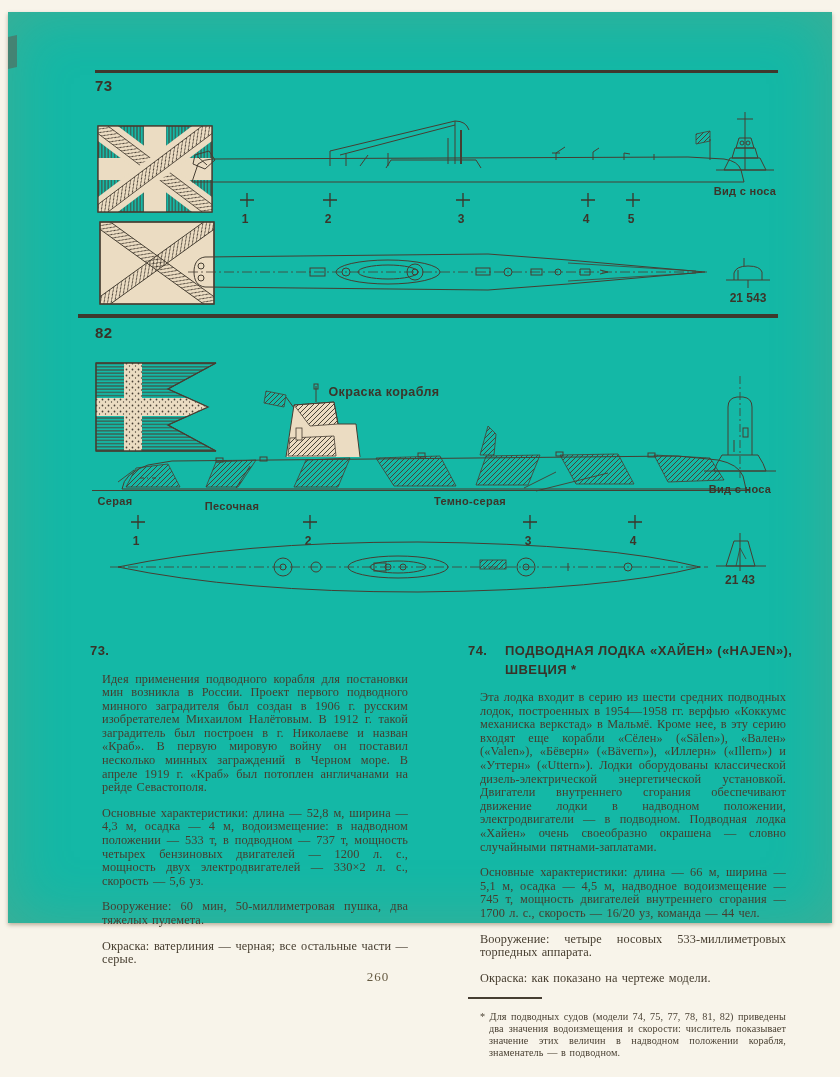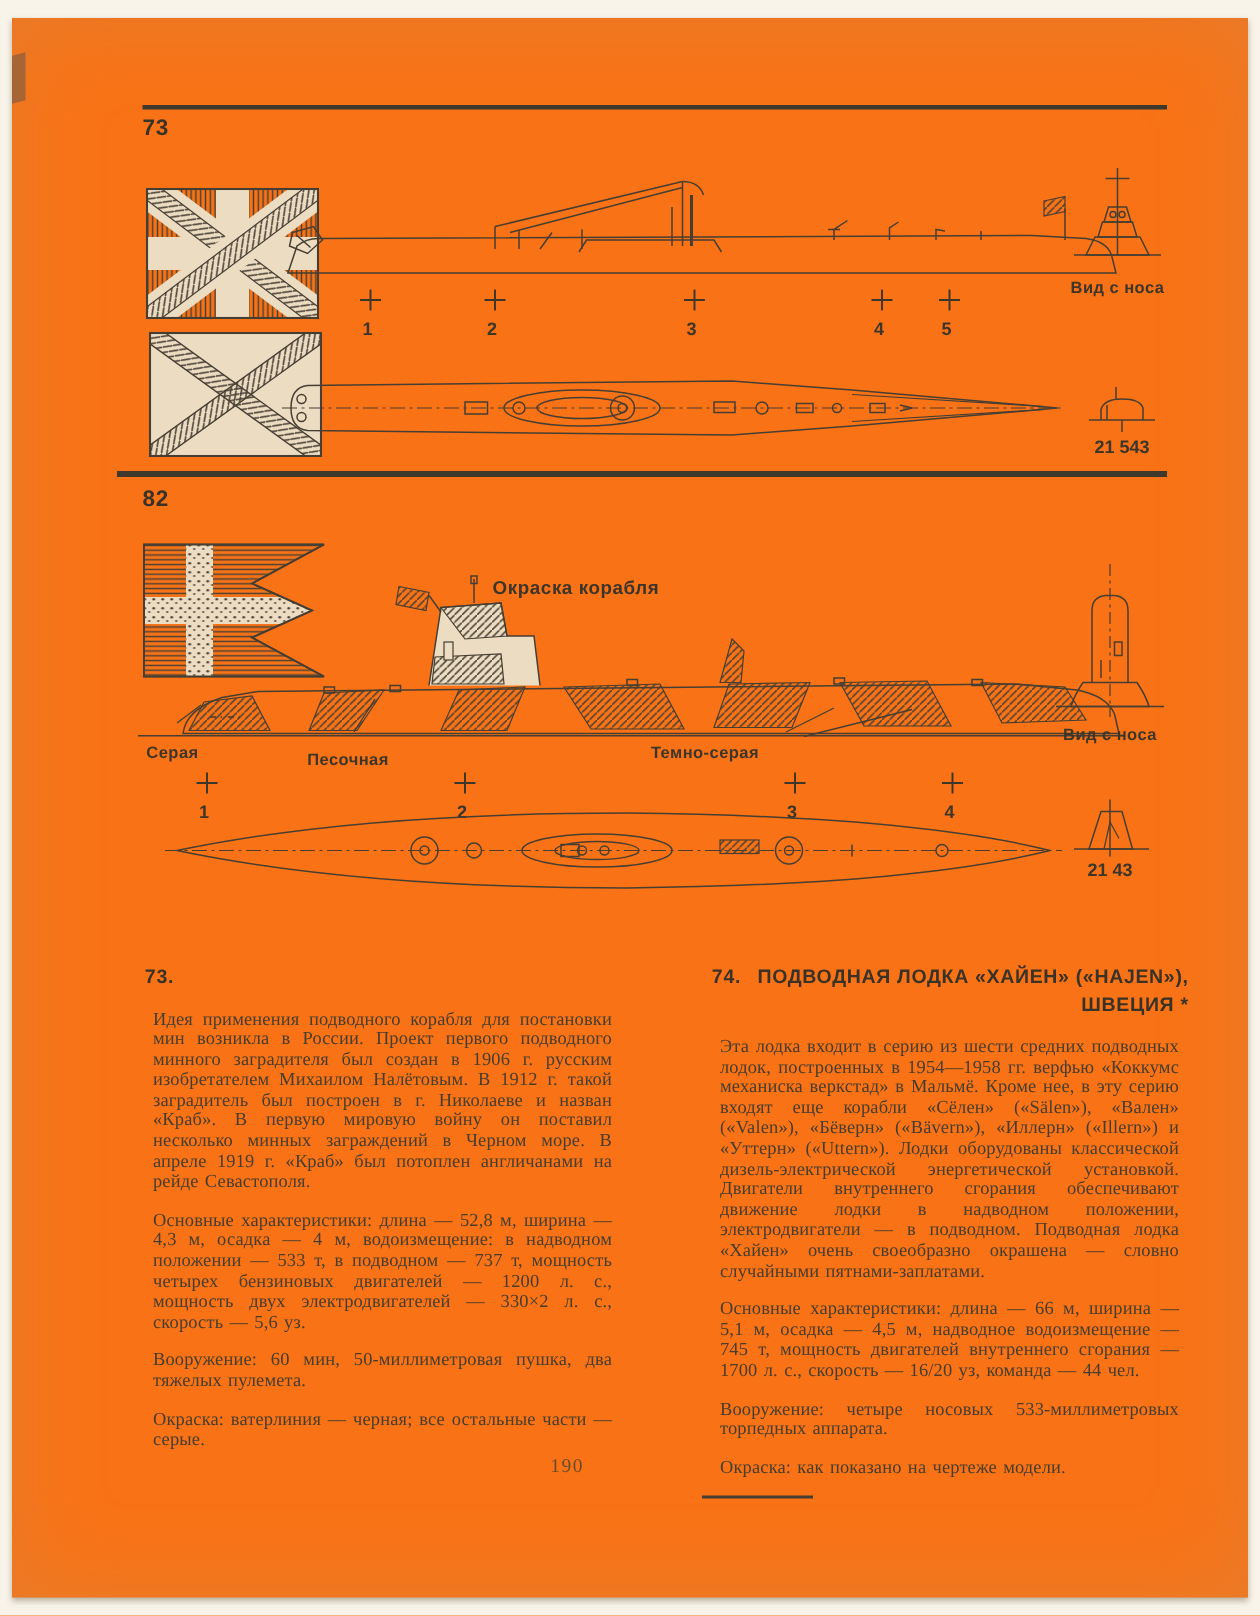--- a/index.html
+++ b/index.html
@@ -2,37 +2,37 @@
 <html><head>
 <meta charset="utf-8">
 <style>
   html,body{margin:0;padding:0;}
   body{
     width:840px;height:1077px;position:relative;overflow:hidden;
     background:#f8f4ea;
     font-family:"Liberation Serif",serif;
   }
   .page{
-    position:absolute;left:8px;top:12px;width:824px;height:1053px;
-    background:#f97316;
+    position:absolute;left:8px;top:12px;width:824px;height:911px;
+    background:#14b8a6;
     box-shadow: inset 0 0 60px rgba(178,148,105,.28), 0 2px 4px rgba(110,90,60,.45);
   }
   .abs{position:absolute;}
   .rule{position:absolute;background:#3f382d;}
   .plate-num{
     position:absolute;font:700 15px/16px "Liberation Sans",sans-serif;
     color:#393228;letter-spacing:.5px;
   }
   .col{
     position:absolute;width:330px;color:#443b2e;
   }
   .col-head{
     display:flex;gap:11px;
     font:700 13px/18.5px "Liberation Sans",sans-serif;
-    letter-spacing:.45px;color:#393228;margin-bottom:11px;text-align:right;
+    letter-spacing:.45px;color:#393228;margin-bottom:11px;
   }
   .col-head .num{flex:0 0 26px;}
   .col p{
     margin:12px;font:12.3px/13.6px "Liberation Serif",serif;
     text-align:justify;letter-spacing:.1px;word-spacing:1px;color:#463d2f;
   }
   .footnote-rule{width:74px;height:2px;background:#463e32;margin:11px 0 5px 0;}
   .footnote{
     font:10.2px/11.9px "Liberation Serif",serif !important;
     text-indent:-9px;padding-left:9px;color:#4a4133 !important;
@@ -319,16 +319,17 @@
       <span>
         <div>ПОДВОДНАЯ ЛОДКА «ХАЙЕН» («HAJEN»),</div>
         <div>ШВЕЦИЯ *</div>
       </span>
     </div>
     <p>Эта лодка входит в серию из шести средних подводных лодок, построенных в 1954—1958 гг. верфью «Коккумс механиска веркстад» в Мальмё. Кроме нее, в эту серию входят еще корабли «Сёлен» («Sälen»), «Вален» («Valen»), «Бёверн» («Bävern»), «Иллерн» («Illern») и «Уттерн» («Uttern»). Лодки оборудованы классической дизель-электрической энергетической установкой. Двигатели внутреннего сгорания обеспечивают движение лодки в надводном положении, электродвигатели — в подводном. Подводная лодка «Хайен» очень своеобразно окрашена — словно случайными пятнами-заплатами.</p>
     <p>Основные характеристики: длина — 66 м, ширина — 5,1 м, осадка — 4,5 м, надводное водоизмещение — 745 т, мощность двигателей внутреннего сгорания — 1700 л. с., скорость — 16/20 уз, команда — 44 чел.</p>
     <p>Вооружение: четыре носовых 533-миллиметровых торпедных аппарата.</p>
     <p>Окраска: как показано на чертеже модели.</p>
     <div class="footnote-rule"></div>
+    <p class="footnote">* Для подводных судов (модели 74, 75, 77, 78, 81, 82) приведены два значения водоизмещения и скорости: числитель показывает значение этих величин в надводном положении корабля, знаменатель — в подводном.</p>
   </div>
 
-  <div class="page-number">190</div>
+  <div class="page-number">260</div>
 </div>
 
 </body></html>

